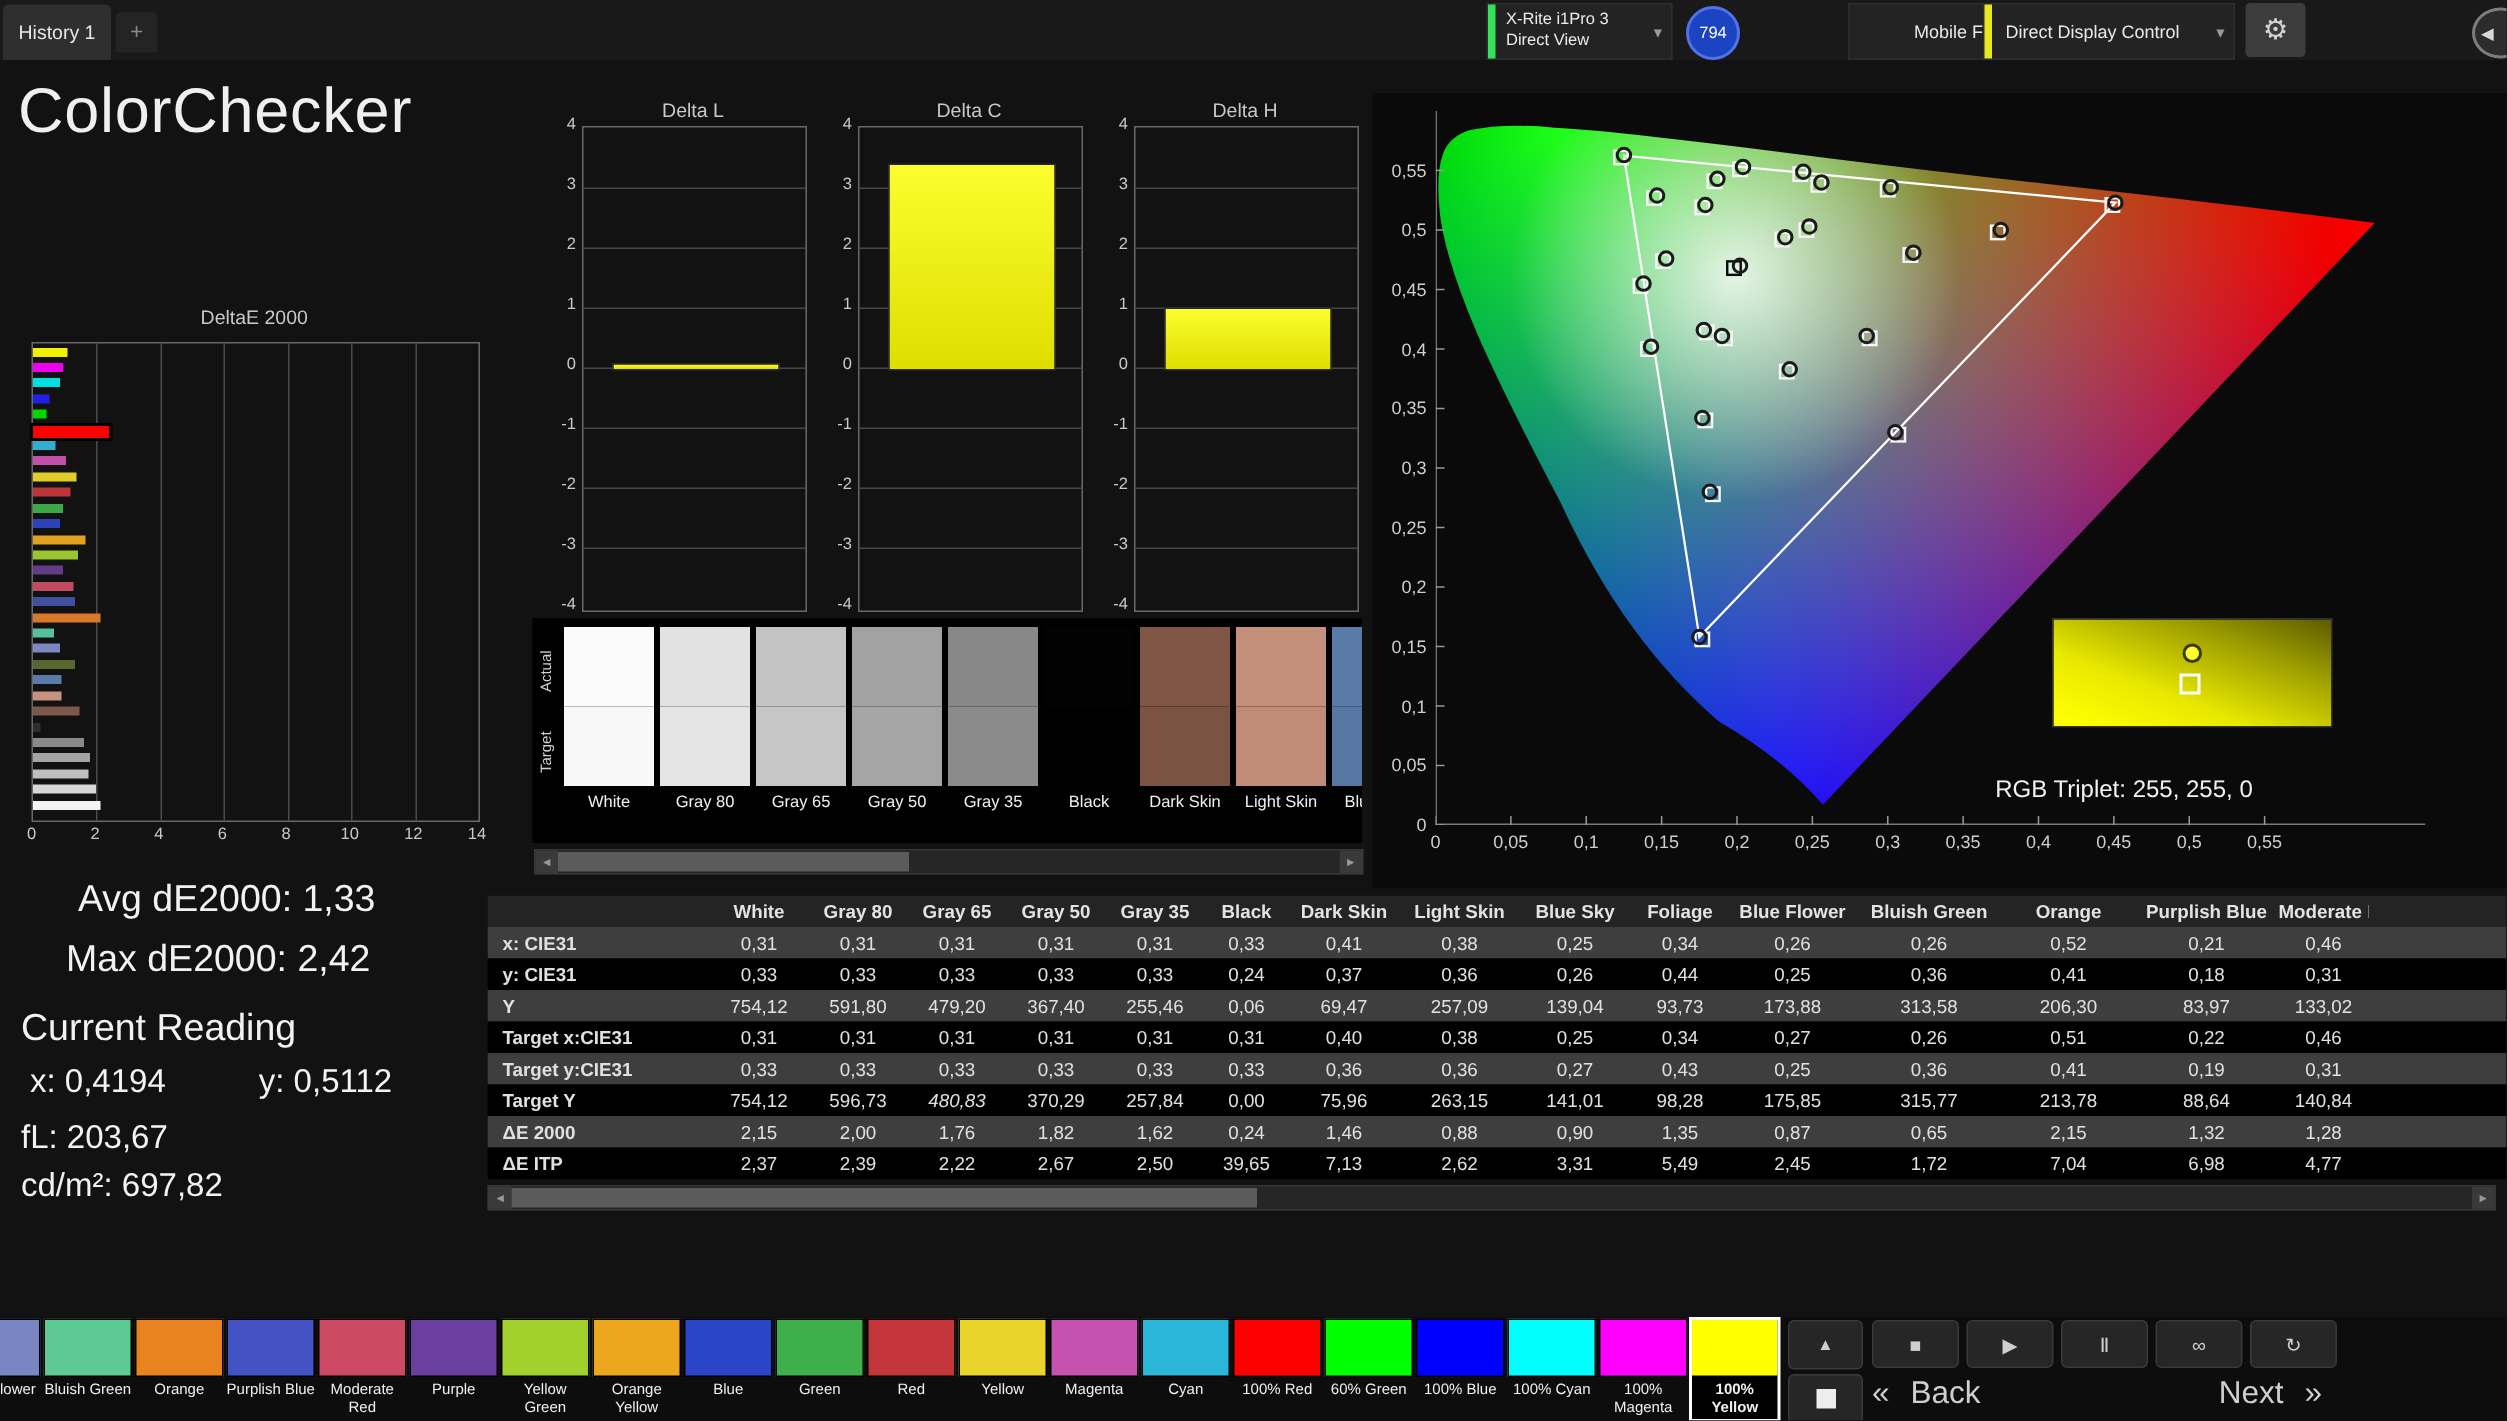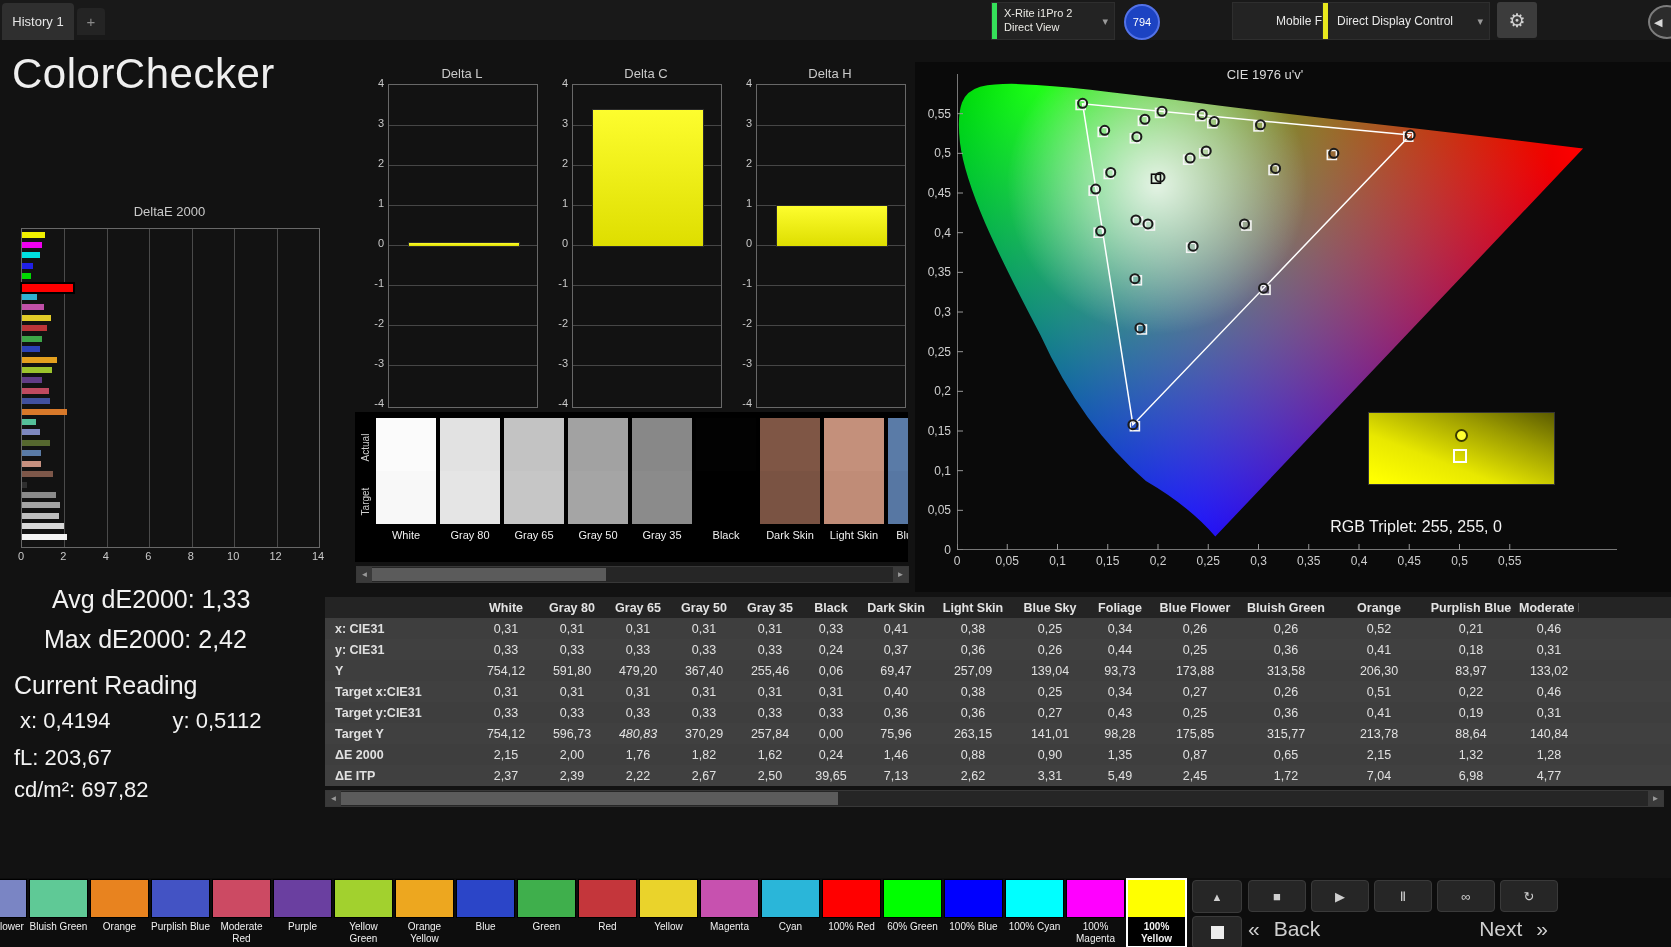--- a/index.html
+++ b/index.html
@@ -81,21 +81,21 @@
   .cie-inset{position:absolute;left:453px;top:350px;width:185px;height:71px;border:1px solid #333;
     background:linear-gradient(to top right,#ffff00 5%,#e8e800 35%,#9c9c00 72%,#5c5c00 100%);}
   .inset-dot{position:absolute;left:86px;top:16px;width:9px;height:9px;border-radius:50%;background:#ffff30;border:2px solid #3a3a00;}
   .inset-sq{position:absolute;left:84px;top:36px;width:10px;height:10px;border:2px solid #fff;}
   .cie-inset-label{position:absolute;left:356px;top:456px;width:290px;text-align:center;font-size:16px;color:#f2f2f2;}
   
   #dtable{position:absolute;left:325px;top:597px;width:1346px;height:190px;overflow:hidden;font-size:12.5px;}
   .trow{display:flex;height:21px;align-items:center;width:1346px;}
   .trow.thead{background:#242424;font-weight:bold;color:#e3e3e3;}
   .trow.odd{background:#3e3e3e;}
-  .trow.even{background:#404040;}
+  .trow.even{background:#000000;}
   .tlabel{width:138px;padding-left:10px;font-weight:bold;flex:none;white-space:nowrap;overflow:hidden;}
   .tcell{flex:none;text-align:center;overflow:hidden;white-space:nowrap;}
   
   .bottom-bar{position:absolute;left:0;bottom:0;width:1671px;height:69px;background:#0d0d0d;overflow:hidden;}
   #tiles{position:absolute;left:-33px;top:1px;display:flex;}
   .ptile{width:59px;margin:0 1px;flex:none;}
   .pblock{height:37px;border:1px solid #000;}
   .plabel{font-size:10px;line-height:1.15;color:#f0f0f0;text-align:center;padding-top:3px;height:26px;overflow:hidden;}
   .ptile.sel{outline:2px solid #fff;outline-offset:-1px;background:#000;}
   .ptile.sel .plabel{font-weight:bold;}
@@ -116,21 +116,21 @@
 
 <div class="topbar">
   <div class="tab">
     <span>History 1</span>
   </div>
   <div class="tab-add">+</div>
 
   <div class="dd meter">
     <div class="dd-accent green"></div>
     <div class="dd-lines">
-      <span>X-Rite i1Pro 2</span>
+      <span>X-Rite i1Pro 3</span>
       <span>Direct View</span>
     </div>
     <span class="chev">▾</span>
   </div>
 
   <div class="badge">794</div>
 
   <div class="dd source">
     <span class="dd-single">Mobile Forge</span>
     <span class="chev">▾</span>
@@ -313,21 +313,20 @@
 </div>
 <div class="hscroll" id="swatch-scroll">
   <div class="hs-btn">◄</div>
   <div class="hs-track">
     <div class="hs-thumb"></div>
   </div>
   <div class="hs-btn">►</div>
 </div>
 
 <div id="cie-panel">
-  <div class="cie-title">CIE 1976 u'v'</div>
   <svg id="cie-svg" viewBox="0 0 660 476">
     <defs>
       <clipPath id="hs">
         <path d="M 258.3 462.5 Q 232 432 188.9 407 Q 125 352 83.4 261 Q 46 190 28.1 149.1
                  Q 7 100 3 69.1 Q 0 42 5 28.6 Q 9 17 23.1 12.7 Q 46 8 79.4 11.1
                  Q 112 13 153.8 18.2 Q 205 24 263.3 31.7 Q 330 40 405 48.4
                  Q 465 55 522.6 61.9 Q 575 68 626.1 74.6 Z"></path>
       </clipPath>
       <radialGradient id="gR" gradientUnits="userSpaceOnUse" cx="626" cy="75" r="620">
         <stop offset="0" stop-color="#ff0000"></stop>

